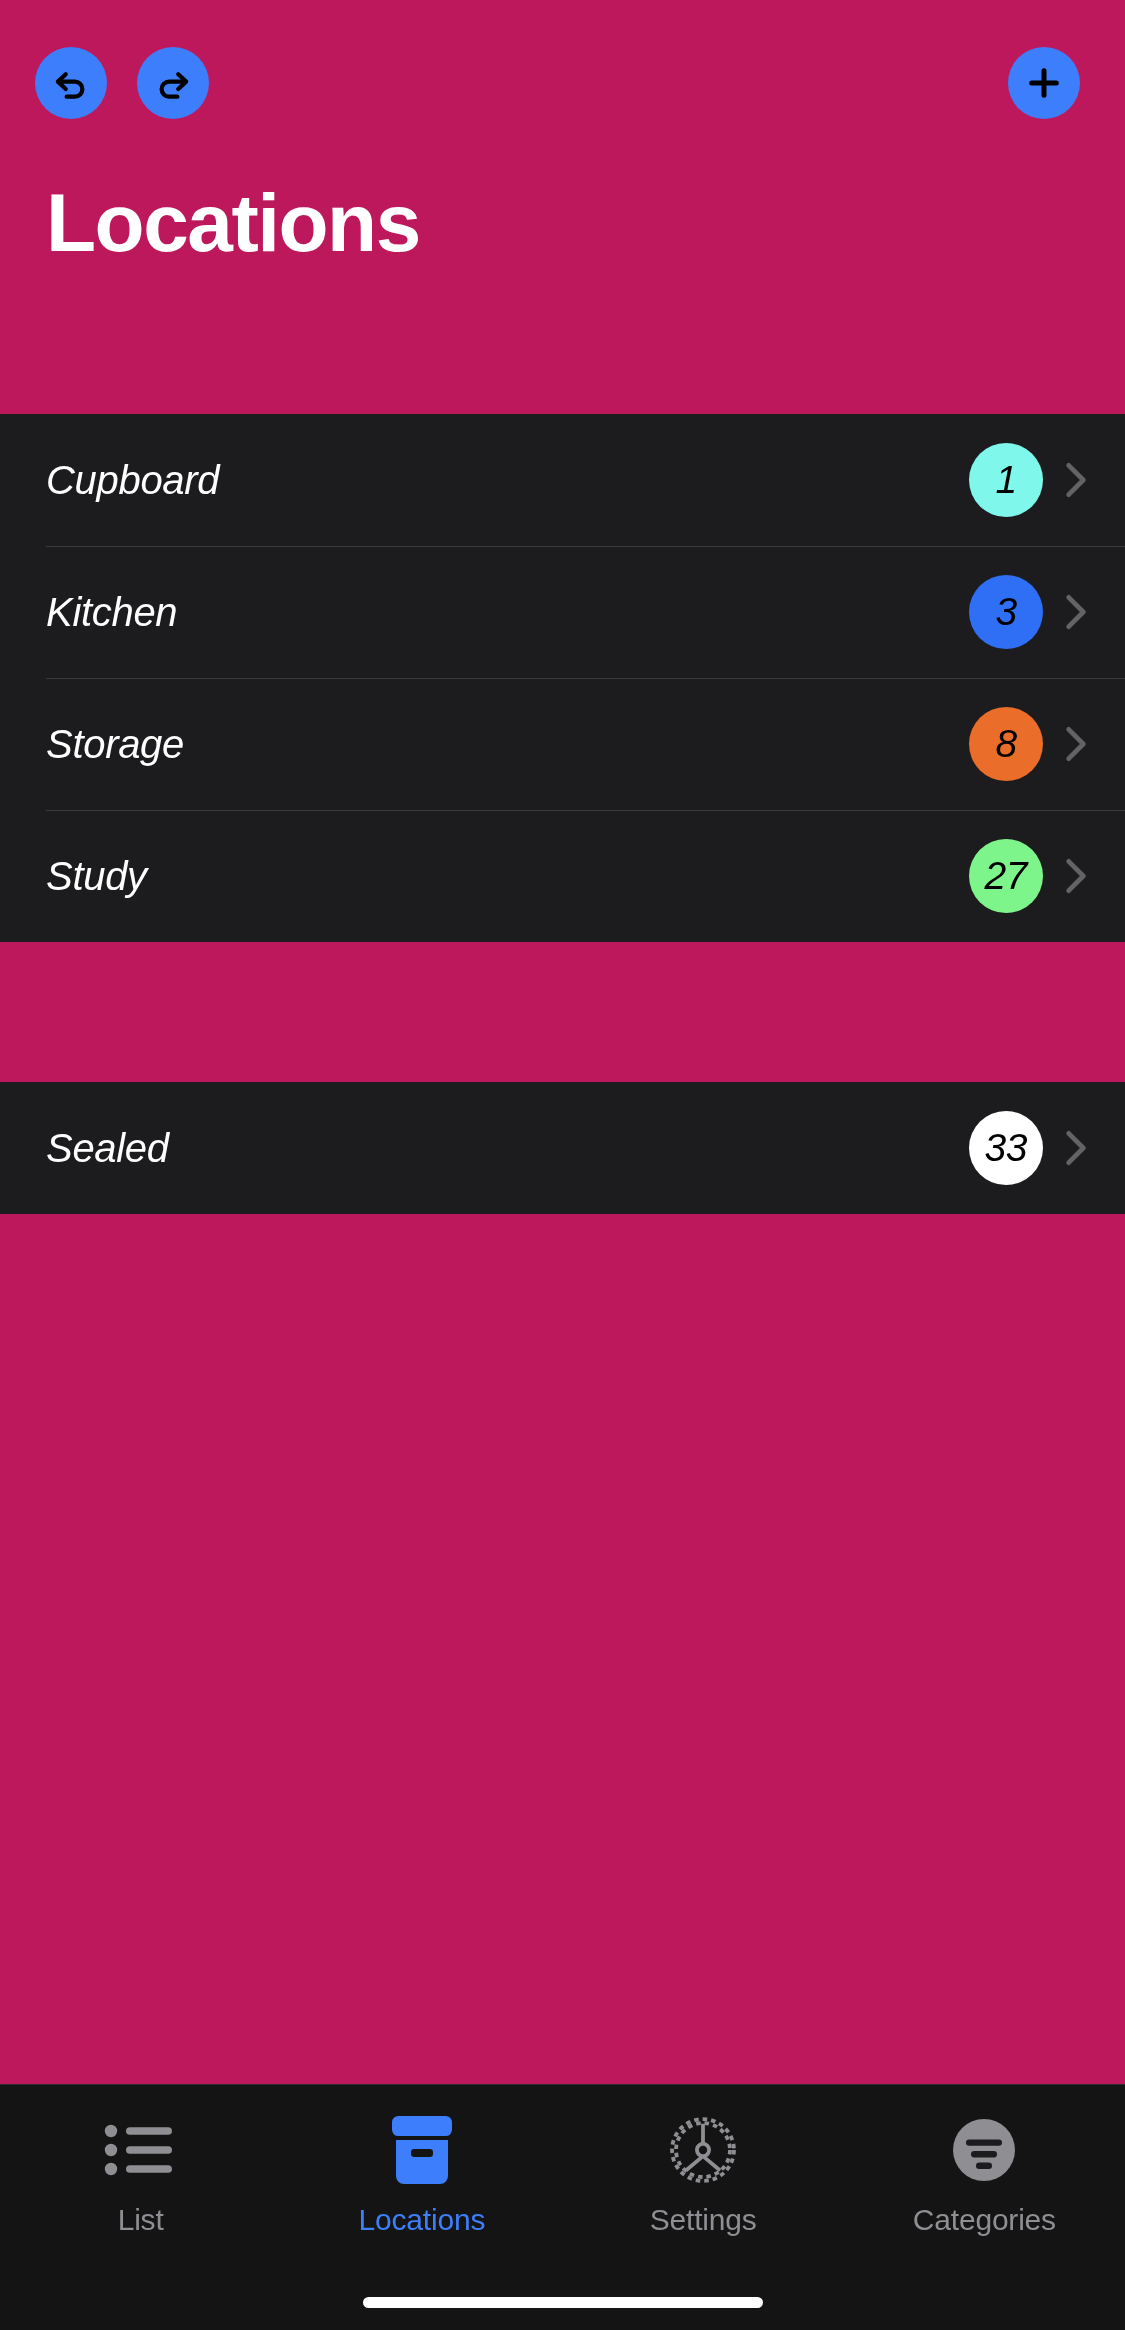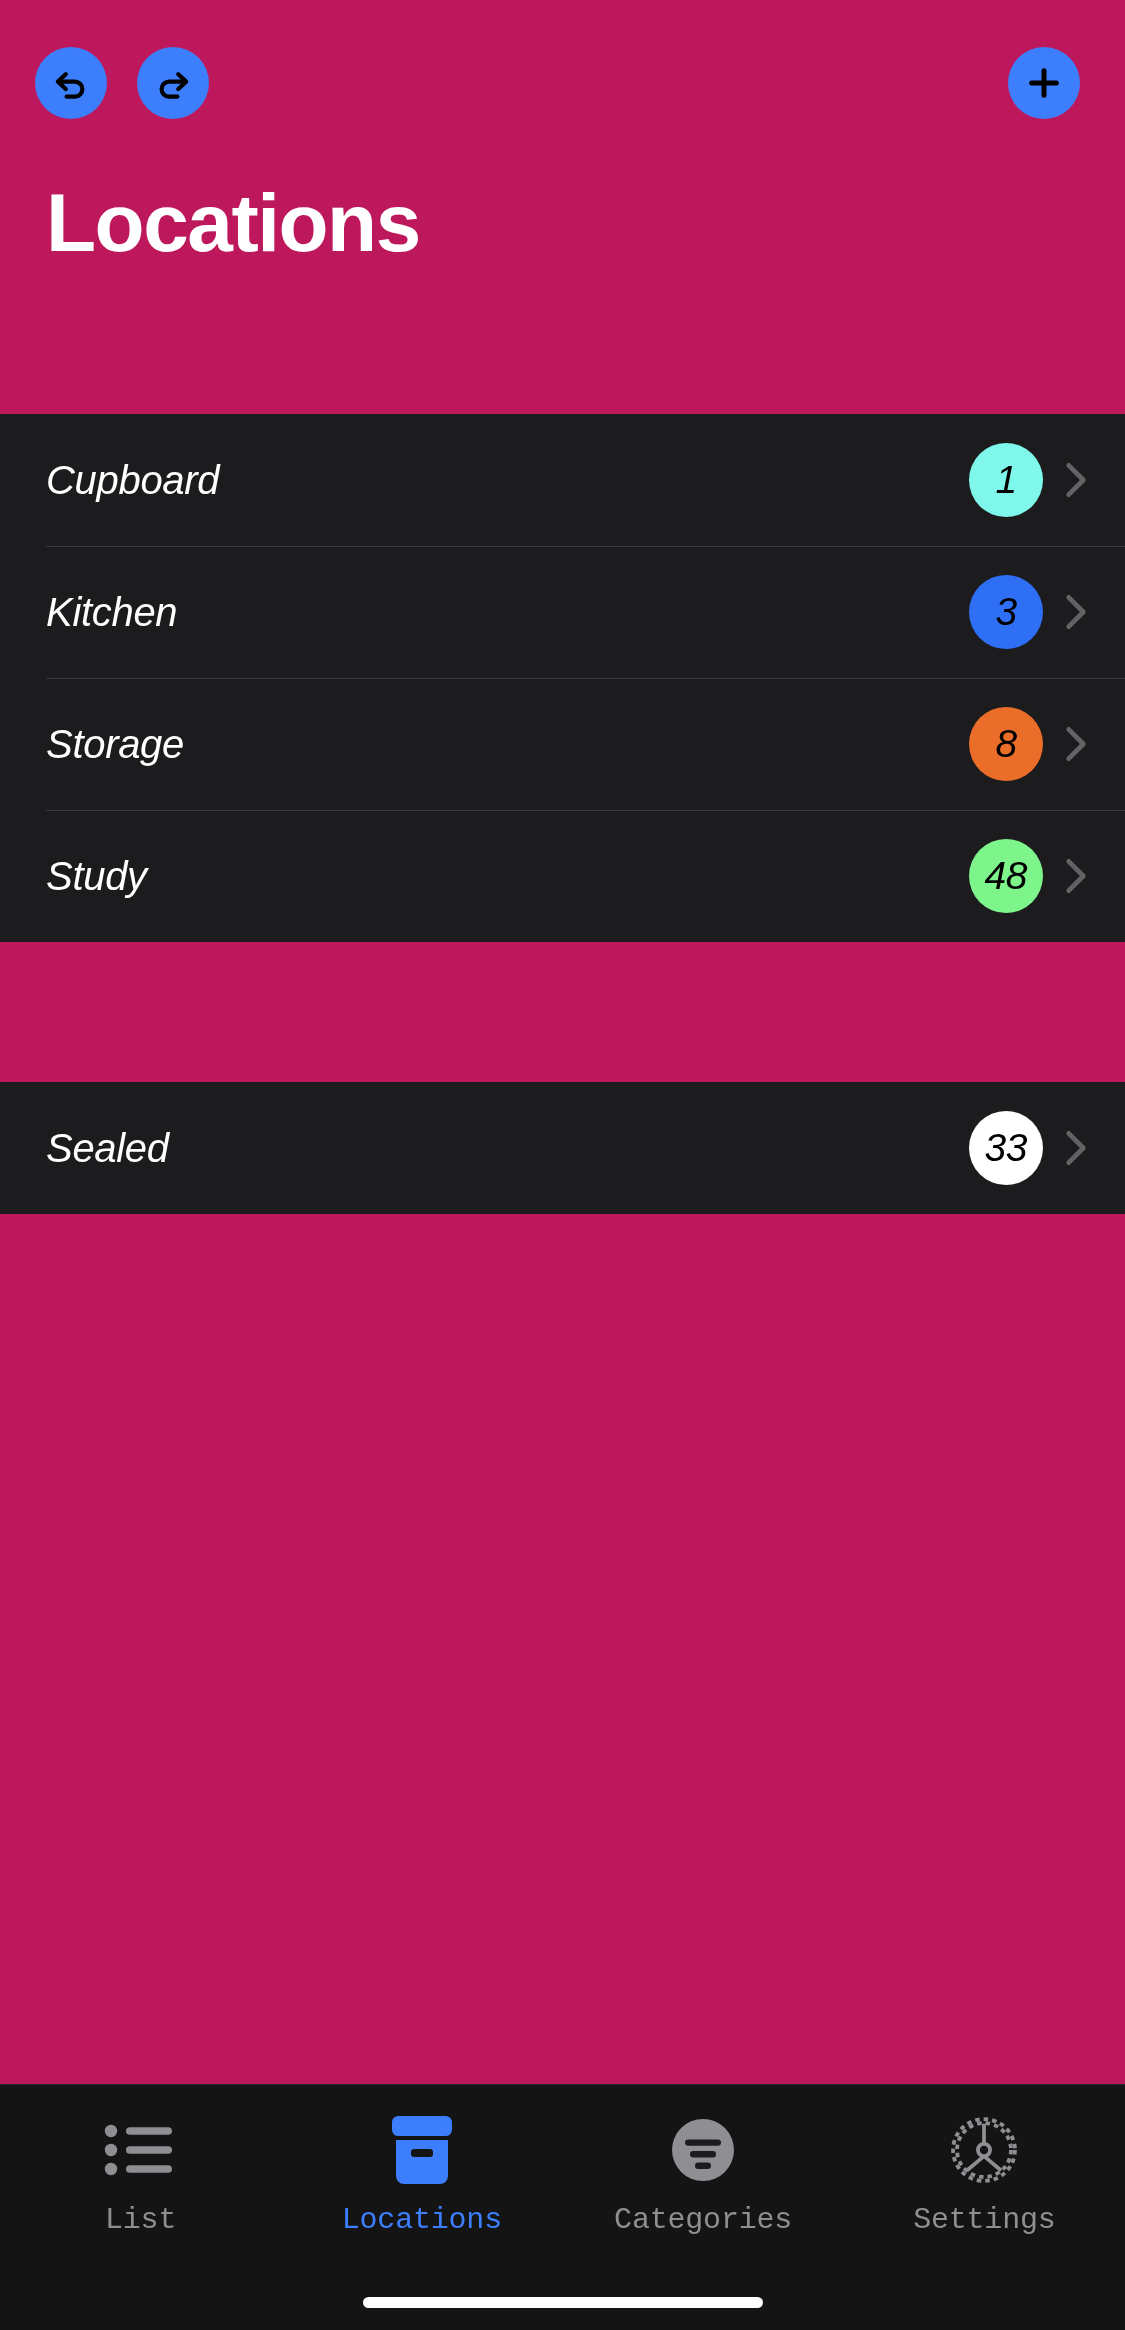--- a/index.html
+++ b/index.html
@@ -65,21 +65,21 @@
   .chevron { width:22px; height:38px; flex:0 0 auto; }
 
   
   .tabbar {
     position:absolute; left:0; bottom:0; width:1125px; height:246px;
     background:#141414; border-top:1px solid #2c2c2e;
     display:flex; align-items:flex-start; padding-top:26px;
   }
   .tab {
     flex:1; display:flex; flex-direction:column;
-    align-items:center; gap:14px;font-family:Liberation Mono, monospace;
+    align-items:center; gap:14px;
   }
   .tab-icon { height:78px; display:flex; align-items:center; justify-content:center; }
   .tab-label { font-size:30px; color:#8e8e93; letter-spacing:-0.2px; }
   .tab.active .tab-label { color:#3d7efc; }
 
   .home-indicator {
     position:absolute; bottom:22px; left:50%; transform:translateX(-50%);
     width:400px; height:11px; border-radius:6px; background:#fff;
   }
 </style>
@@ -142,21 +142,21 @@
         <div class="badge" style="background: rgb(234, 109, 42);">8</div>
         <svg class="chevron" viewBox="0 0 12 20">
           <path d="M2 2l8 8-8 8" fill="none" stroke="#636366" stroke-width="2.6" stroke-linecap="round" stroke-linejoin="round"></path>
         </svg>
       </div>
     </div>
 
     <div class="row">
       <div class="row-label">Study</div>
       <div class="row-right">
-        <div class="badge" style="background: rgb(126, 245, 138);">48</div>
+        <div class="badge" style="background: rgb(126, 245, 138);">27</div>
         <svg class="chevron" viewBox="0 0 12 20">
           <path d="M2 2l8 8-8 8" fill="none" stroke="#636366" stroke-width="2.6" stroke-linecap="round" stroke-linejoin="round"></path>
         </svg>
       </div>
     </div>
   </div>
 
   <div class="section section-b">
 
     <div class="row">
@@ -194,39 +194,39 @@
           <rect x="2" y="2" width="30" height="10" rx="3.2" fill="#3d7efc"></rect>
           <path d="M4 14h26v18a4 4 0 0 1-4 4H8a4 4 0 0 1-4-4z" fill="#3d7efc"></path>
           <rect x="11.5" y="18.5" width="11" height="4" rx="1.6" fill="#141414"></rect>
         </svg>
       </div>
       <div class="tab-label">Locations</div>
     </div>
 
     <div class="tab">
       <div class="tab-icon">
-        <svg width="70" height="70" viewBox="0 0 35 35">
-          <circle cx="17.5" cy="17.5" r="15.5" fill="#8e8e93"></circle>
-          <rect x="8.5" y="12.2" width="18" height="3.2" rx="1.6" fill="#1c1c1e"></rect>
-          <rect x="11" y="18" width="13" height="3.2" rx="1.6" fill="#1c1c1e"></rect>
-          <rect x="13.5" y="23.8" width="8" height="3.2" rx="1.6" fill="#1c1c1e"></rect>
-        </svg>
-      </div>
-      <div class="tab-label">Categories</div>
-    </div>
-
-    <div class="tab">
-      <div class="tab-icon">
         <svg width="76" height="76" viewBox="0 0 40 40">
           <g fill="none" stroke="#8e8e93" stroke-width="2">
             <circle cx="20" cy="20" r="14.2" stroke-dasharray="2.4 2.1"></circle>
             <circle cx="20" cy="20" r="16.3" stroke-dasharray="2.4 2.1"></circle>
             <circle cx="20" cy="20" r="3.2"></circle>
             <path d="M20 6.2v10.6M20 23.2l-9 7.6M20 23.2l9 7.6"></path>
           </g>
         </svg>
       </div>
       <div class="tab-label">Settings</div>
     </div>
+
+    <div class="tab">
+      <div class="tab-icon">
+        <svg width="70" height="70" viewBox="0 0 35 35">
+          <circle cx="17.5" cy="17.5" r="15.5" fill="#8e8e93"></circle>
+          <rect x="8.5" y="12.2" width="18" height="3.2" rx="1.6" fill="#1c1c1e"></rect>
+          <rect x="11" y="18" width="13" height="3.2" rx="1.6" fill="#1c1c1e"></rect>
+          <rect x="13.5" y="23.8" width="8" height="3.2" rx="1.6" fill="#1c1c1e"></rect>
+        </svg>
+      </div>
+      <div class="tab-label">Categories</div>
+    </div>
   </div>
 
   <div class="home-indicator"></div>
 </div>
 
 </body></html>

